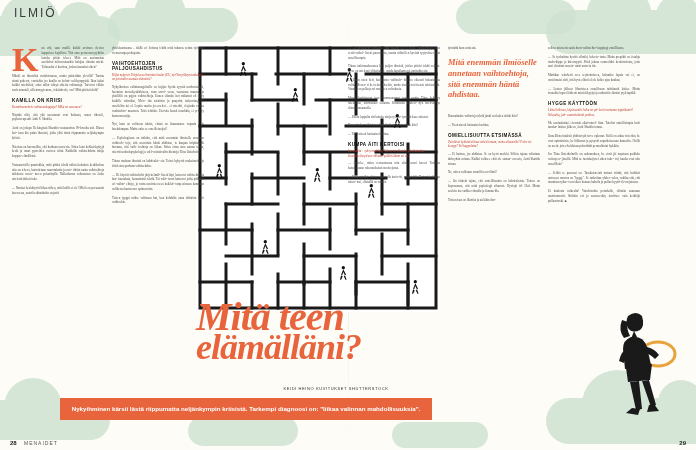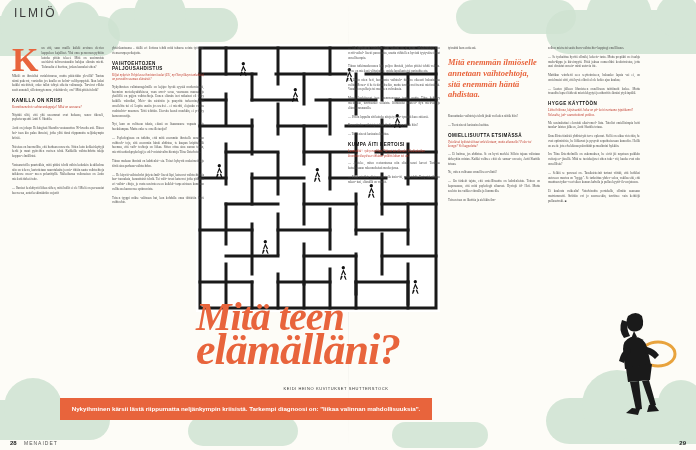--- a/index.html
+++ b/index.html
@@ -98,21 +98,21 @@
   .headline {
     position:absolute; left:196px; top:300px; width:282px;
     color:#e8643c;
     font-family:"Liberation Serif", serif;
     font-style:italic;
     font-weight:bold;
     line-height:.84;
     letter-spacing:-1px;
   }
   .headline .l1 { font-size:40px; display:block; }
-  .headline .l2 { font-size:44px; display:block; margin-top:-2px; }
+  .headline .l2 { font-size:36px; display:block; margin-top:-2px; }
   .byline {
     position:absolute; left:196px; top:386px; width:280px;
     font-family:"Liberation Sans", sans-serif;
     font-size:4px; letter-spacing:.6px; color:#333; text-align:center;
   }
   .standfirst {
     position:absolute; left:60px; top:398px; width:372px;
     background:#e8643c; color:#fff;
     font-family:"Liberation Sans", sans-serif;
     font-size:6.2px; line-height:1.65; font-weight:bold;

